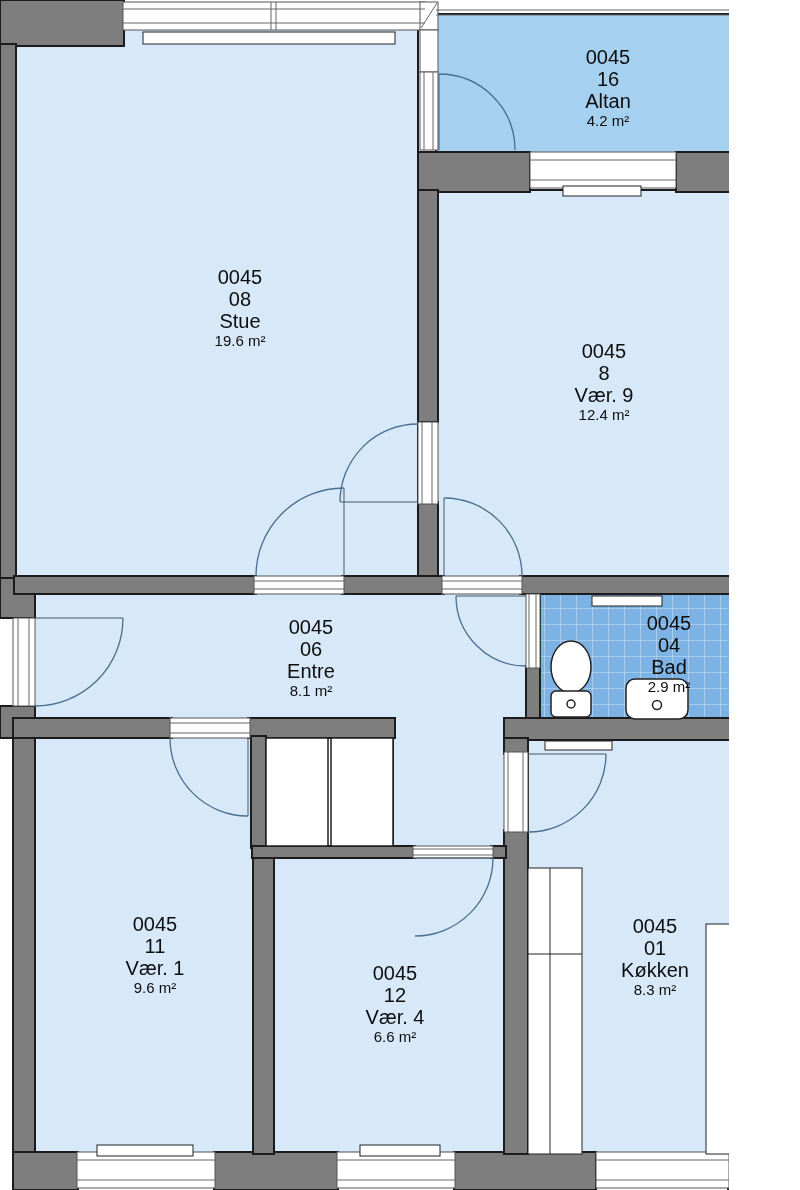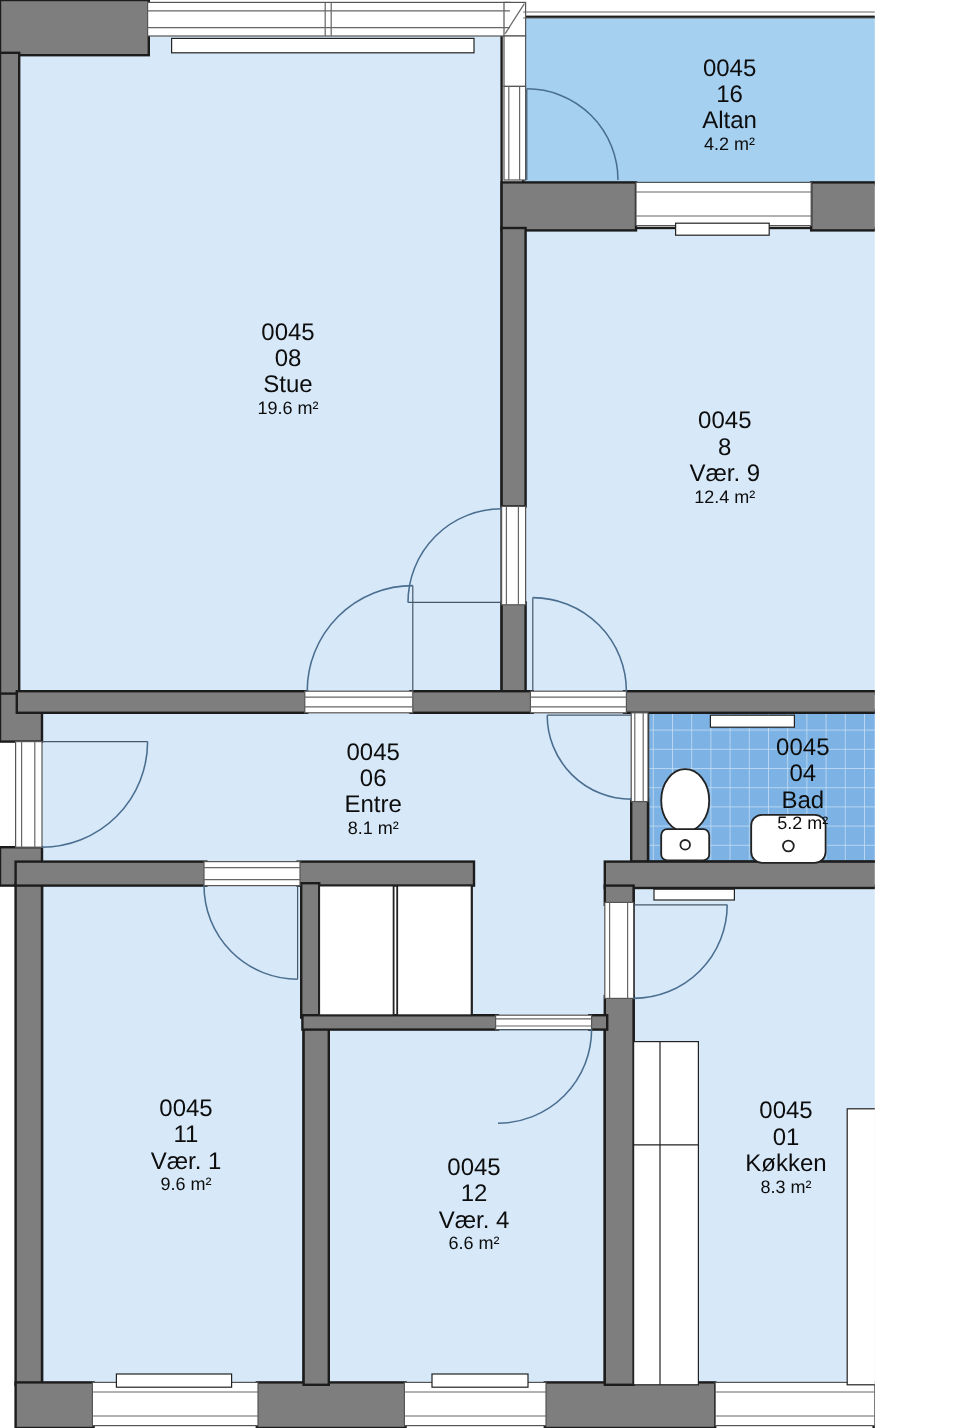--- a/index.html
+++ b/index.html
@@ -175,21 +175,21 @@
   <div class="room-label" style="left:311px;top:616px">
     <div>0045</div>
     <div>06</div>
     <div>Entre</div>
     <div class="area">8.1 m²</div>
   </div>
   <div class="room-label" style="left:669px;top:612px">
     <div>0045</div>
     <div>04</div>
     <div>Bad</div>
-    <div class="area">5.2 m²</div>
+    <div class="area">2.9 m²</div>
   </div>
   <div class="room-label" style="left:155px;top:913px">
     <div>0045</div>
     <div>11</div>
     <div>Vær. 1</div>
     <div class="area">9.6 m²</div>
   </div>
   <div class="room-label" style="left:395px;top:962px">
     <div>0045</div>
     <div>12</div>

